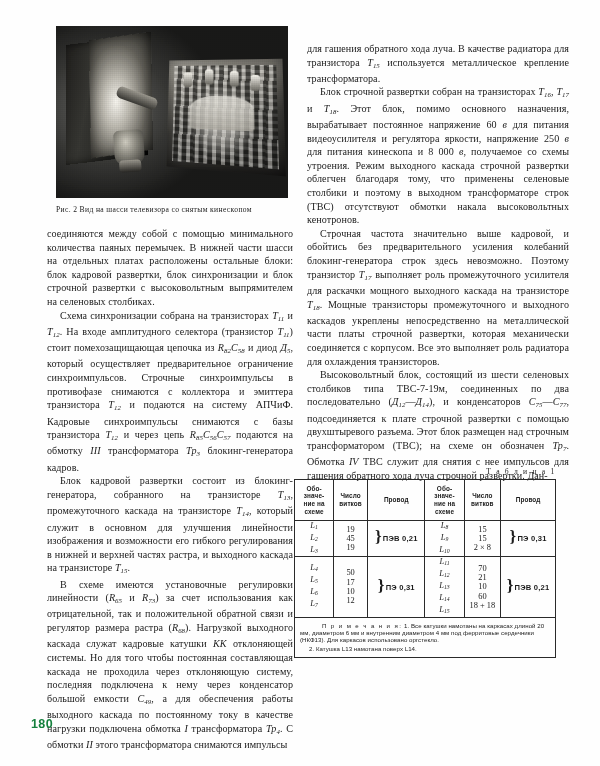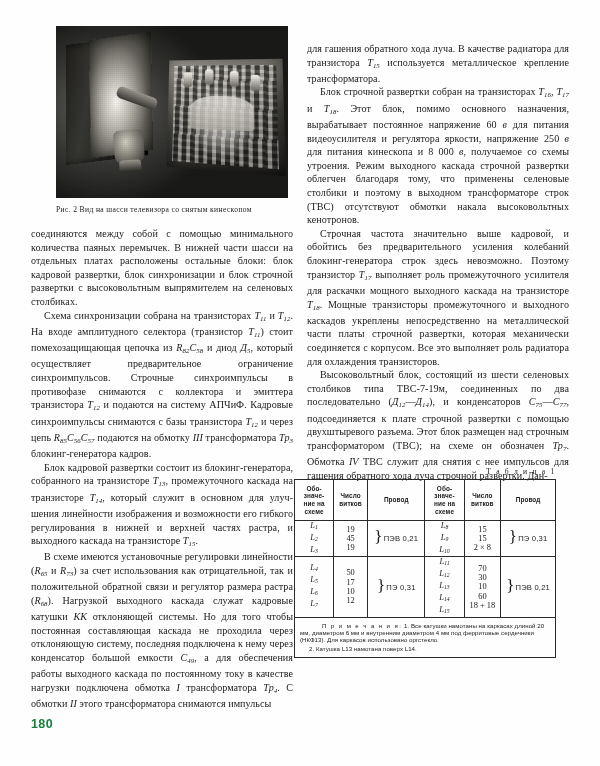--- a/index.html
+++ b/index.html
@@ -148,21 +148,21 @@
     text-align: justify;
     text-justify: inter-word;
     hyphens: manual;
     letter-spacing: .05px;
   }
   .body-text p {
     margin: 0;
     text-indent: 13px;
   }
   .body-text p.noindent { text-indent: 0; }
-  .col-left .body-text { margin-top: 13px; }
+  .col-left .body-text { margin-top: 13px; margin-left: 16px; }
 
   var, .it {
     font-style: italic;
     font-family: "Liberation Serif", serif;
   }
   sub {
     font-size: .68em;
     vertical-align: -0.25em;
   }
 
@@ -218,20 +218,21 @@
     line-height: 9.4px;
     font-size: 8.4px;
   }
   .cell-stack .des { font-style: italic; }
   .wire-cell {
     position: relative;
     font-family: "Liberation Sans", sans-serif;
     font-size: 7.6px;
     letter-spacing: .2px;
     white-space: nowrap;
+    font-weight: bold;
   }
   .brace {
     font-size: 17px;
     line-height: 0;
     vertical-align: -1px;
     margin-right: 1px;
     font-family: "Liberation Serif", serif;
   }
   .notes-cell {
     text-align: left !important;
@@ -382,21 +383,21 @@
           </td>
           <td class="cell-stack">
             <div class="des"><span class="it">L</span><sub>11</sub></div>
             <div class="des"><span class="it">L</span><sub>12</sub></div>
             <div class="des"><span class="it">L</span><sub>13</sub></div>
             <div class="des"><span class="it">L</span><sub>14</sub></div>
             <div class="des"><span class="it">L</span><sub>15</sub></div>
           </td>
           <td class="cell-stack">
             <div>70</div>
-            <div>30</div>
+            <div>21</div>
             <div>10</div>
             <div>60</div>
             <div>18 + 18</div>
           </td>
           <td class="wire-cell">
             <span class="brace">}</span><span>ПЭВ 0,21</span>
           </td>
         </tr>
         <tr>
           <td class="notes-cell" colspan="6">

